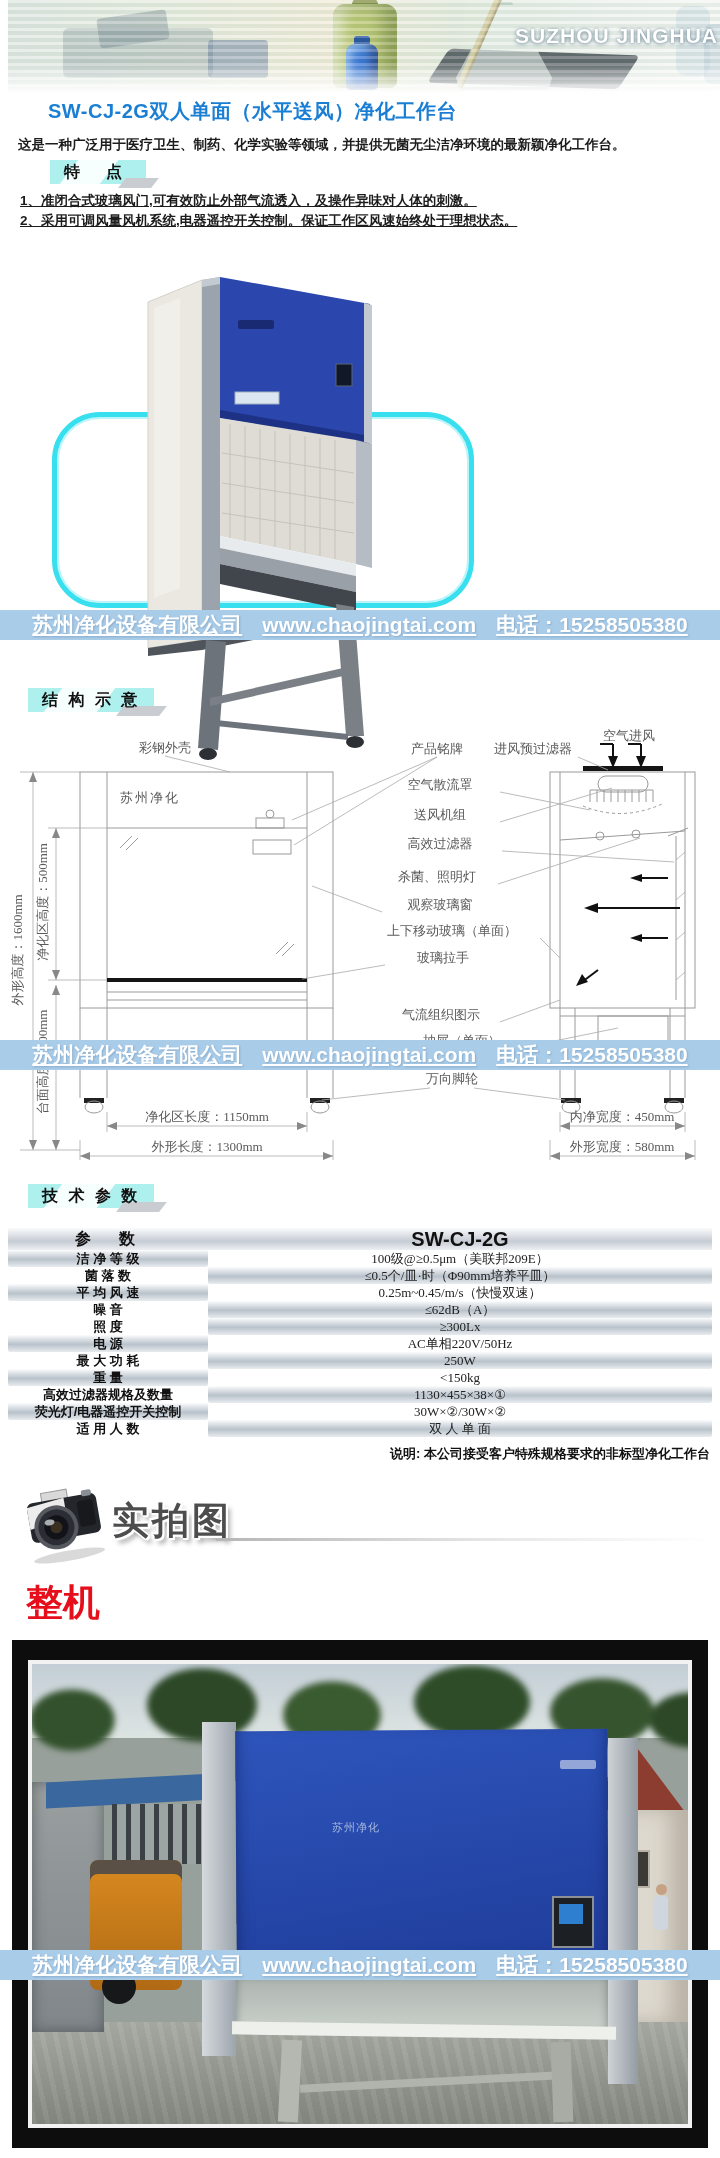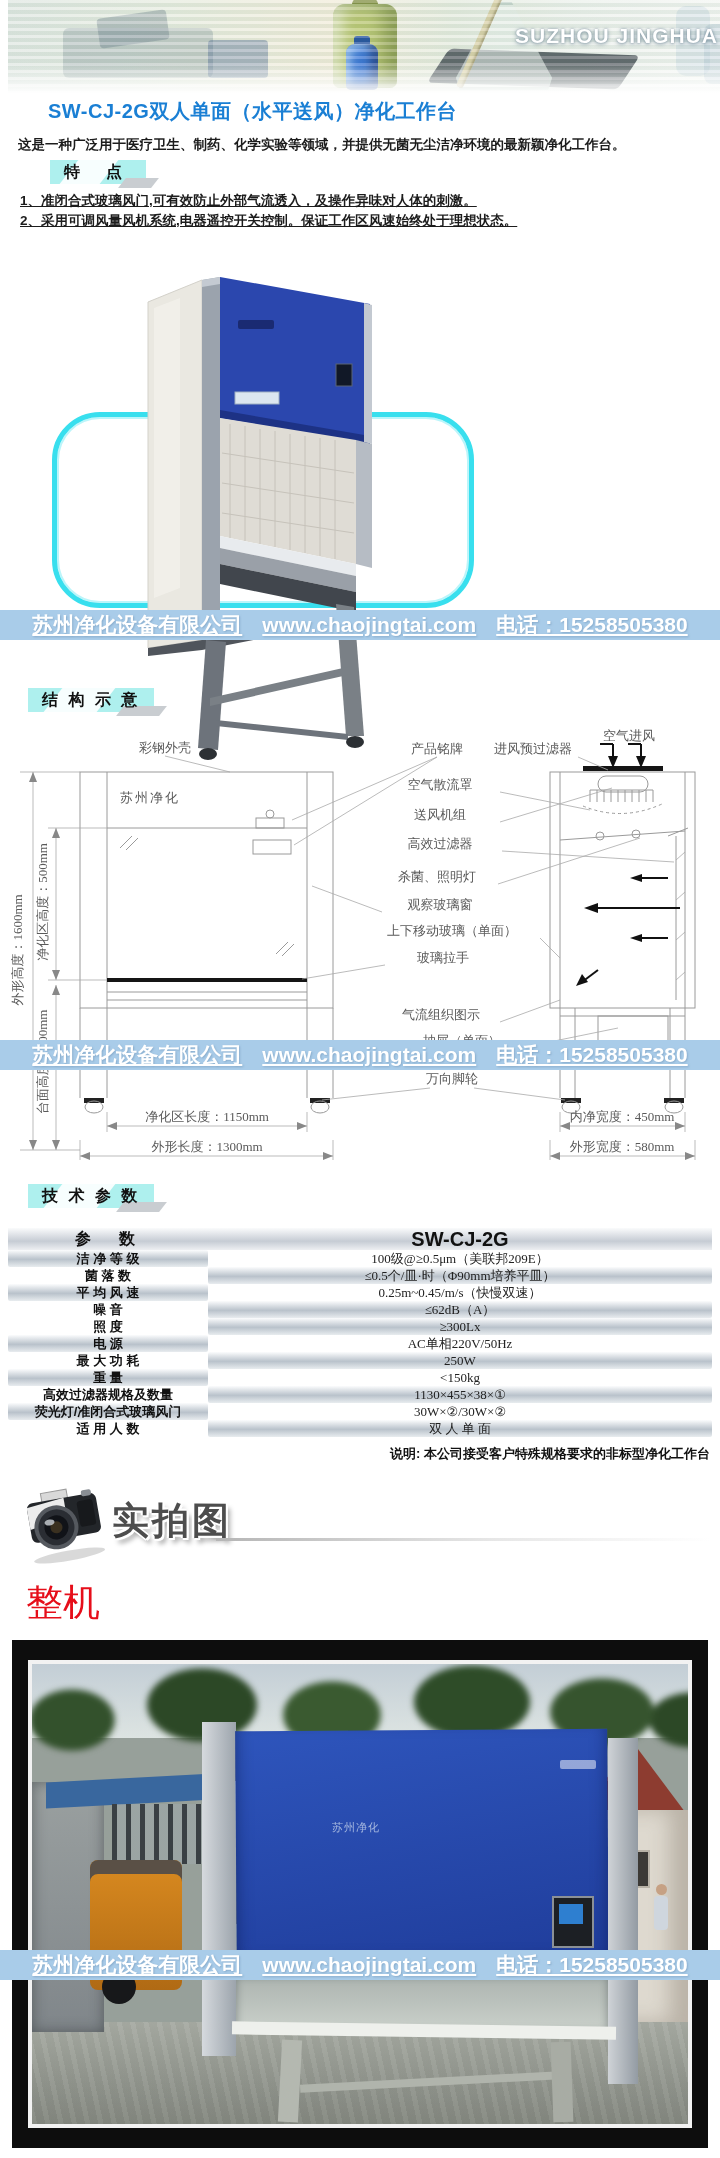--- a/index.html
+++ b/index.html
@@ -75,21 +75,21 @@
     font-family:"Liberation Serif","DejaVu Serif",serif;}
   .pt-row.odd .c1{background:linear-gradient(180deg,#fbfcfd,#b9c2cb 55%,#e8ecef);border-radius:2px;text-align:center;}
   .pt-row.even .c2{background:linear-gradient(180deg,#fbfcfd,#b9c2cb 55%,#e8ecef);border-radius:2px;}
   .pt-note{text-align:right;font-weight:bold;font-size:13px;color:#111;margin-top:8px;padding-right:2px;}
 
   
   .shot-title{left:112px;top:1496px;font-size:37px;font-weight:bold;color:#4d4d4d;letter-spacing:3px;
     text-shadow:2px 0 0 #fff,-2px 0 0 #fff,0 2px 0 #fff,0 -2px 0 #fff,2px 2px 0 #fff,-2px -2px 0 #fff,4px 5px 5px rgba(0,0,0,.38);}
   .shot-line{left:216px;top:1538px;width:494px;height:3px;
     background:linear-gradient(90deg,#b5b5b5,#e6e6e6 55%,#ffffff);}
-  .whole-label{left:26px;top:1578px;font-size:37px;font-weight:normal;color:#e60e1a;}
+  .whole-label{left:26px;top:1578px;font-size:37px;font-weight:bold;color:#e60e1a;}
 
   
   .shot-frame{left:12px;top:1640px;width:696px;height:508px;background:#0d0d0d;}
   .shot-inner{position:absolute;left:16px;top:20px;width:656px;height:460px;border:4px solid #f2f2f2;
     overflow:hidden;background:#97a09a;}
   .sc-sky{left:0;top:0;width:656px;height:74px;background:linear-gradient(#c3ced6,#dde4e2);}
   .sc-trees{left:-20px;top:-14px;width:700px;height:140px;filter:blur(3px);background:
     radial-gradient(70px 50px at 60px 70px,#33512c 60%,transparent 62%),
     radial-gradient(90px 60px at 190px 55px,#2c4826 60%,transparent 62%),
     radial-gradient(80px 55px at 320px 65px,#3a5a30 60%,transparent 62%),
@@ -440,21 +440,21 @@
     </div>
     <div class="pt-row odd">
       <div class="c1">重 量</div>
       <div class="c2">&lt;150kg</div>
     </div>
     <div class="pt-row even">
       <div class="c1">高效过滤器规格及数量</div>
       <div class="c2">1130×455×38×①</div>
     </div>
     <div class="pt-row odd">
-      <div class="c1">荧光灯/准闭合式玻璃风门</div>
+      <div class="c1">荧光灯/电器遥控开关控制</div>
       <div class="c2">30W×②/30W×②</div>
     </div>
     <div class="pt-row even">
       <div class="c1">适 用 人 数</div>
       <div class="c2">双 人 单 面</div>
     </div>
     <div class="pt-note">说明: 本公司接受客户特殊规格要求的非标型净化工作台</div>
   </div>
 
   <svg class="abs" style="left:16px;top:1484px;" width="96" height="80" viewBox="0 0 96 80">

